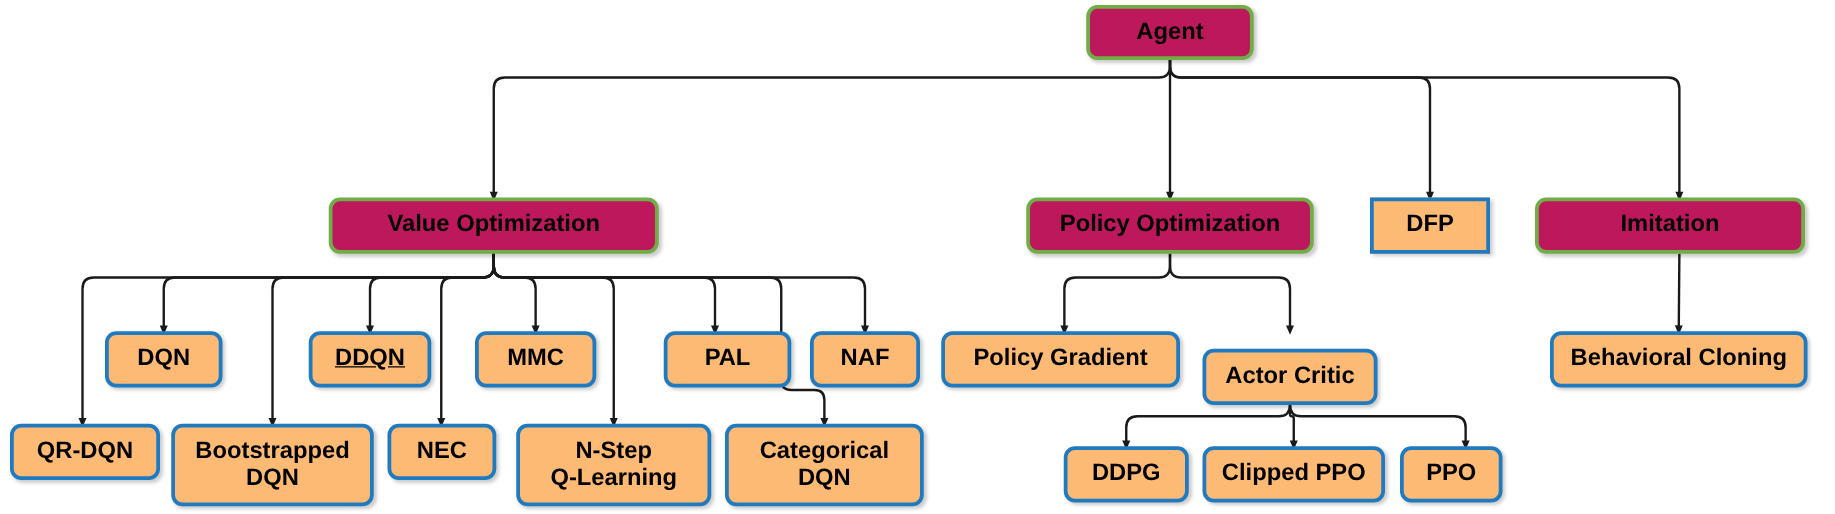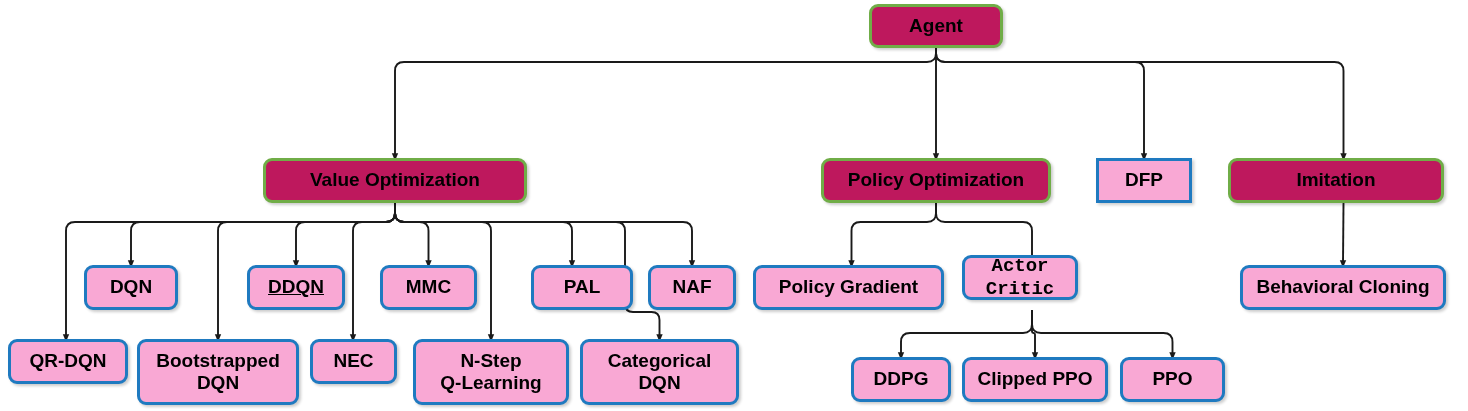--- a/index.html
+++ b/index.html
@@ -37,21 +37,21 @@
     line-height: 1.18;
     z-index: 2;
     box-shadow: 2px 2px 3px rgba(0,0,0,0.20);
   }
   .node.green {
     background: #be185d;
     border: 3px solid #70ad47;
     border-radius: 9px;
   }
   .node.blue {
-    background: #f9a8d4;
+    background: #fdba74;
     border: 3px solid #1f7ac0;
     border-radius: 9px;
   }
   .node.blue.square {
     border-radius: 0;
   }
   .node .lbl {
     display: block;
     padding: 0 6px;
     white-space: pre-line;
@@ -117,21 +117,21 @@
       </div>
       <div class="node blue" style="left: 531px; top: 265px; width: 102px; height: 45px; font-size: 19px;">
         <span class="lbl">PAL</span>
       </div>
       <div class="node blue" style="left: 648px; top: 265px; width: 88px; height: 45px; font-size: 19px;">
         <span class="lbl">NAF</span>
       </div>
       <div class="node blue" style="left: 753px; top: 265px; width: 191px; height: 45px; font-size: 19px;">
         <span class="lbl">Policy Gradient</span>
       </div>
-      <div class="node blue" style="left: 962px; top: 255px; width: 116px; height: 45px; font-size: 19px; font-family: Liberation Mono, monospace;">
+      <div class="node blue" style="left: 962px; top: 279px; width: 140px; height: 45px; font-size: 19px;">
         <span class="lbl">Actor Critic</span>
       </div>
       <div class="node blue" style="left: 1240px; top: 265px; width: 206px; height: 45px; font-size: 19px;">
         <span class="lbl">Behavioral Cloning</span>
       </div>
       <div class="node blue" style="left: 8px; top: 339px; width: 120px; height: 45px; font-size: 19px;">
         <span class="lbl">QR-DQN</span>
       </div>
       <div class="node blue" style="left: 137px; top: 339px; width: 162px; height: 66px; font-size: 19px;">
         <span class="lbl">Bootstrapped
@@ -147,17 +147,17 @@
       <div class="node blue" style="left: 580px; top: 339px; width: 159px; height: 66px; font-size: 19px;">
         <span class="lbl">Categorical
 DQN</span>
       </div>
       <div class="node blue" style="left: 851px; top: 357px; width: 100px; height: 45px; font-size: 19px;">
         <span class="lbl">DDPG</span>
       </div>
       <div class="node blue" style="left: 962px; top: 357px; width: 146px; height: 45px; font-size: 19px;">
         <span class="lbl">Clipped PPO</span>
       </div>
-      <div class="node blue" style="left: 1120px; top: 357px; width: 105px; height: 45px; font-size: 19px; text-align: right;">
+      <div class="node blue" style="left: 1120px; top: 357px; width: 82px; height: 45px; font-size: 19px; text-align: right;">
         <span class="lbl">PPO</span>
       </div>
     </div>
 </div>
 
 </body></html>

